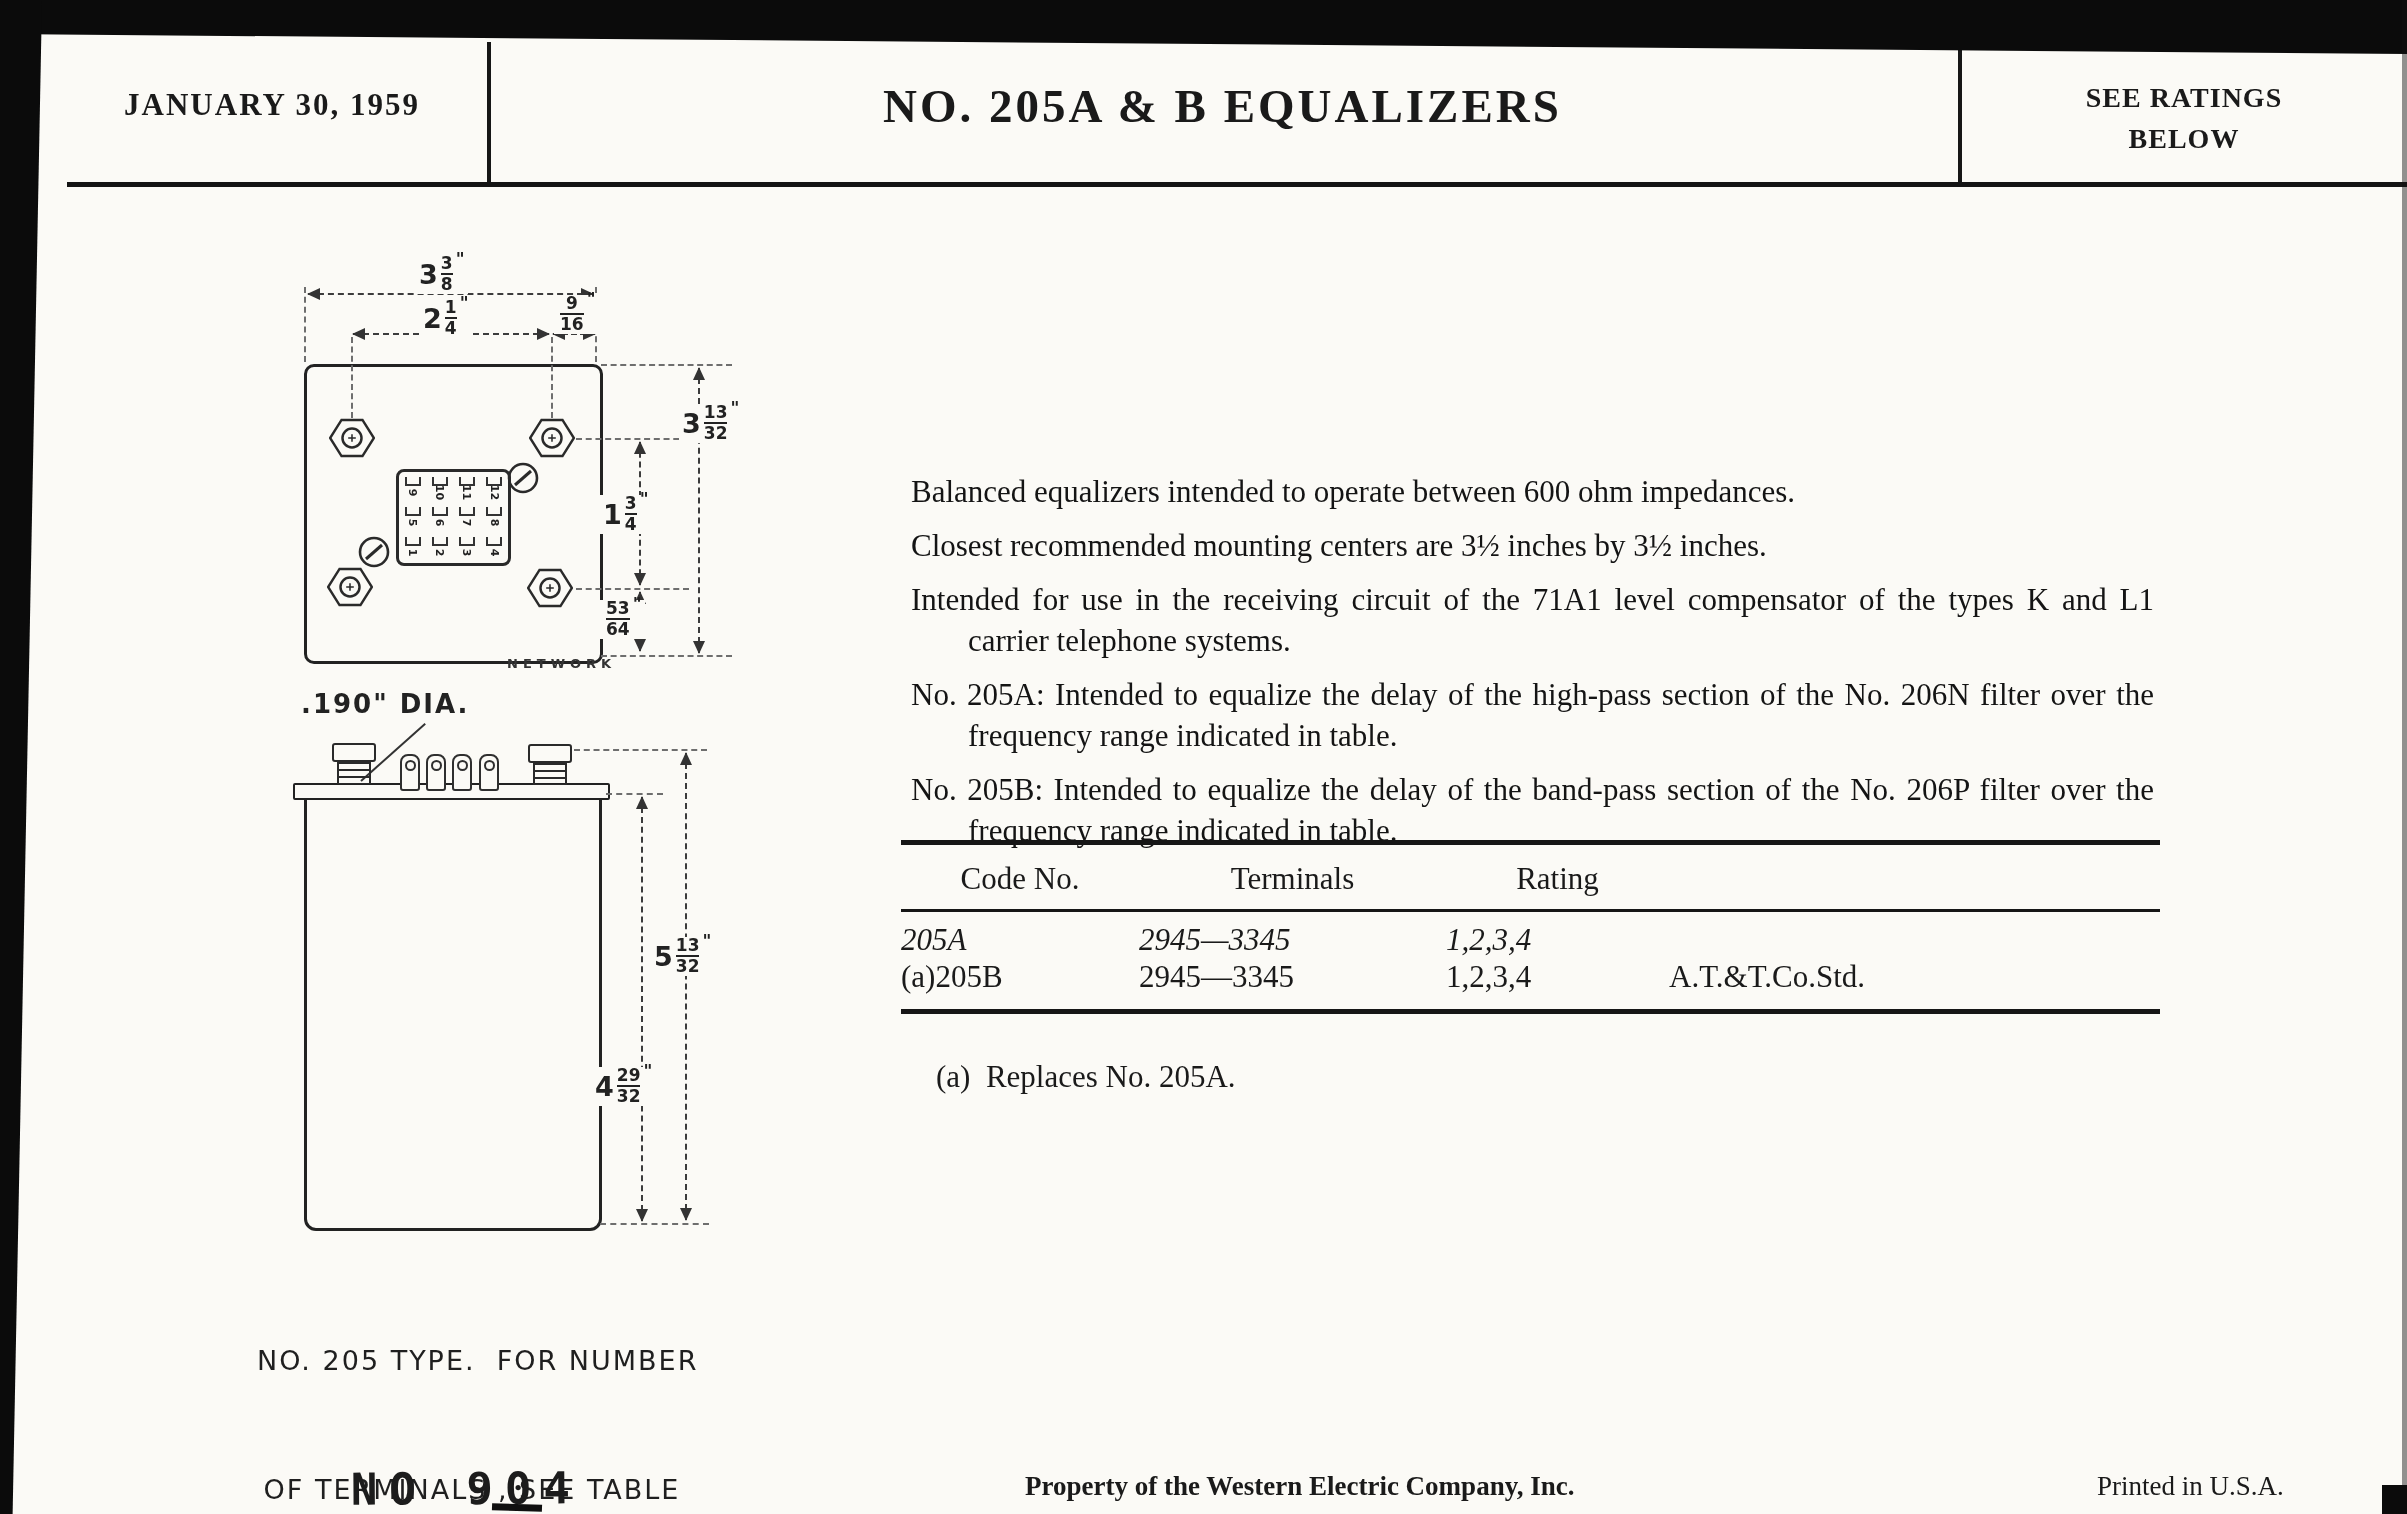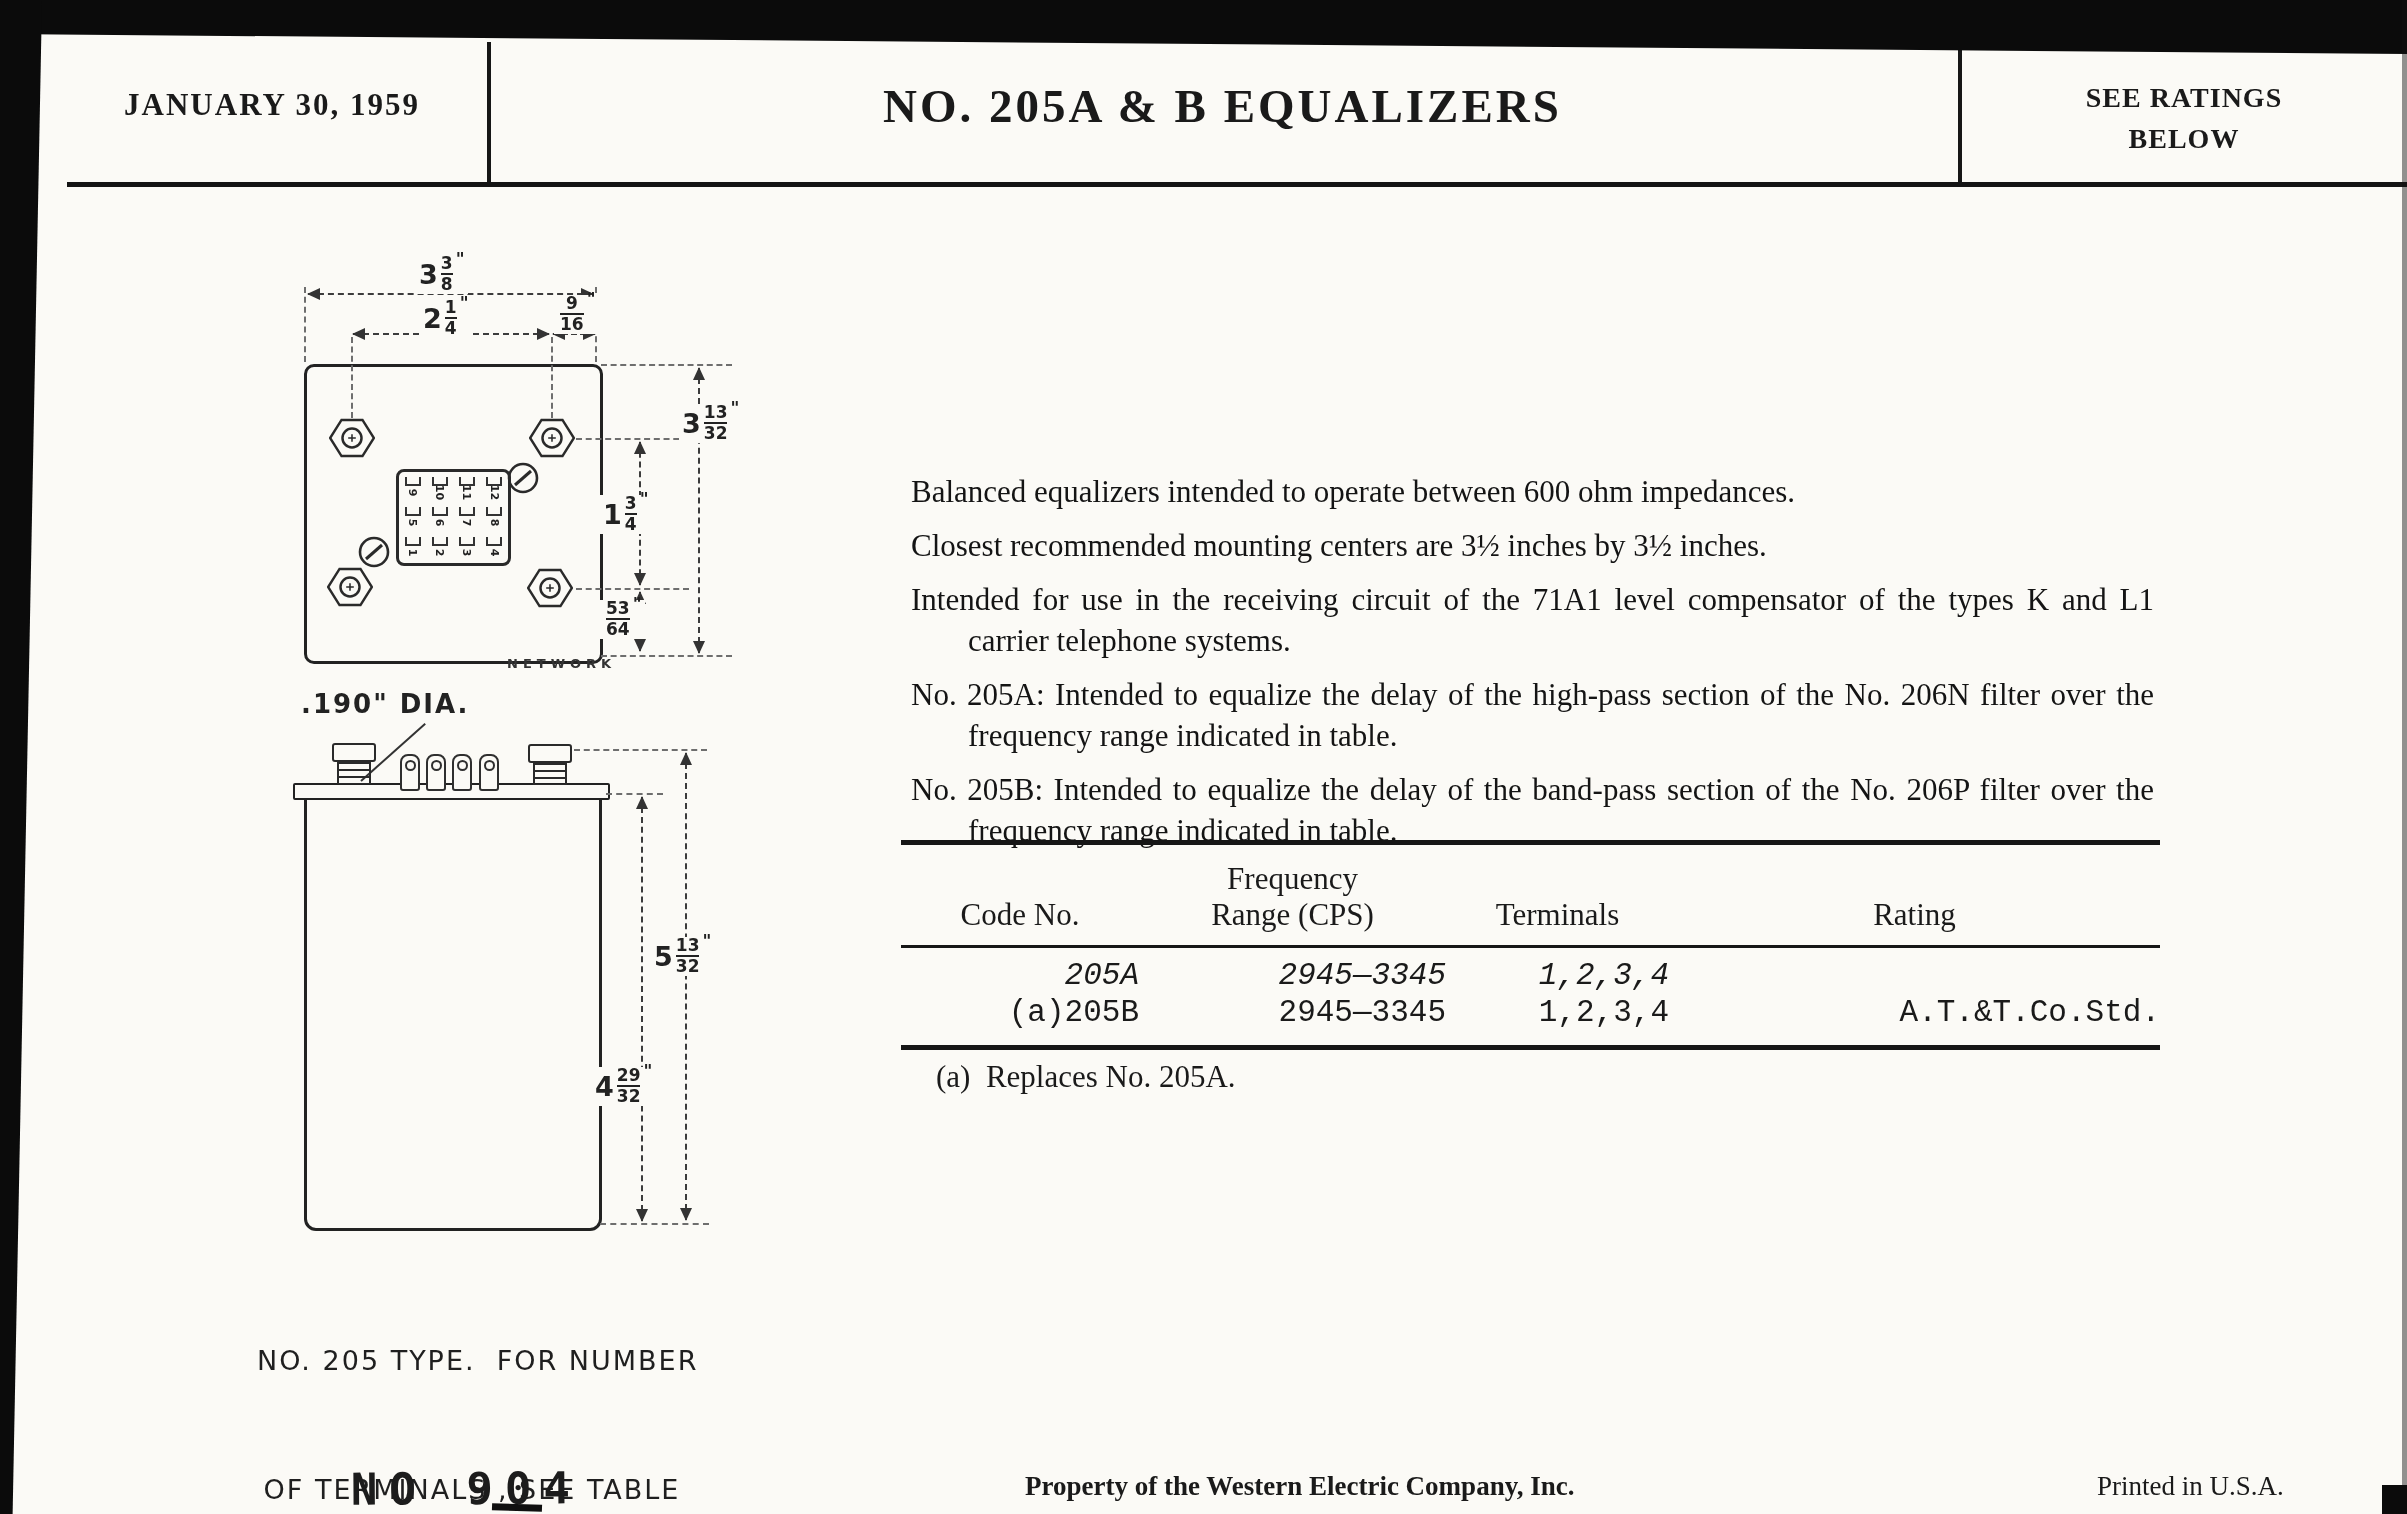--- a/index.html
+++ b/index.html
@@ -29,21 +29,21 @@
   .desc{position:absolute;left:911px;top:471px;width:1243px;font-size:31px;line-height:41px;color:#141414;}
   .desc p{margin:0 0 13px 0;}
   .desc p.hang{padding-left:57px;text-indent:-57px;text-align:justify;}
 
   
   .table{position:absolute;left:901px;top:840px;width:1259px;
          border-top:5px solid #161616;border-bottom:5px solid #161616;font-size:31px;}
   .thead{display:grid;grid-template-columns:238px 307px 223px 1fr;align-items:end;
          padding:16px 0 12px 0;border-bottom:3px solid #161616;text-align:center;line-height:36px;}
   .tbody{padding:9px 0 14px 0;}
-  .tr{display:grid;grid-template-columns:238px 307px 223px 1fr;text-align:right;line-height:37px;font-family:Liberation Mono, monospace;}
+  .tr{display:grid;grid-template-columns:238px 307px 223px 1fr;text-align:left;line-height:37px;}
   .tr.italic{font-style:italic;}
   .footnote{position:absolute;left:936px;top:1059px;font-size:31px;white-space:pre;}
 
   
   .footer-catalog{position:absolute;left:83px;top:1527px;font-variant:small-caps;
                   font-size:42px;font-weight:600;letter-spacing:3px;}
   .footer-stamp{position:absolute;left:351px;top:1463px;font-family:"DejaVu Sans Mono",monospace;
                 font-size:44px;font-weight:700;letter-spacing:12px;color:#1c1c1c;transform:rotate(-.4deg);}
   .footer-property{position:absolute;left:1025px;top:1471px;width:663px;
                    font-size:27px;font-weight:700;}
@@ -315,24 +315,20 @@
     <p>Balanced equalizers intended to operate between 600 ohm impedances.</p>
     <p>Closest recommended mounting centers are 3½ inches by 3½ inches.</p>
     <p class="hang">Intended for use in the receiving circuit of the 71A1 level compensator of the types K and L1 carrier telephone systems.</p>
     <p class="hang">No. 205A: Intended to equalize the delay of the high-pass section of the No. 206N filter over the frequency range indicated in table.</p>
     <p class="hang">No. 205B: Intended to equalize the delay of the band-pass section of the No. 206P filter over the frequency range indicated in table.</p>
   </div>
 
   <div class="table">
     <div class="thead">
       <div>Code No.</div>
-      <div>
-        <div>Frequency</div>
-        <div>Range (CPS)</div>
-      </div>
       <div>Terminals</div>
       <div>Rating</div>
     </div>
     <div class="tbody">
       <div class="tr italic">
         <div>205A</div>
         <div>2945—3345</div>
         <div>1,2,3,4</div>
       </div>
       <div class="tr">

